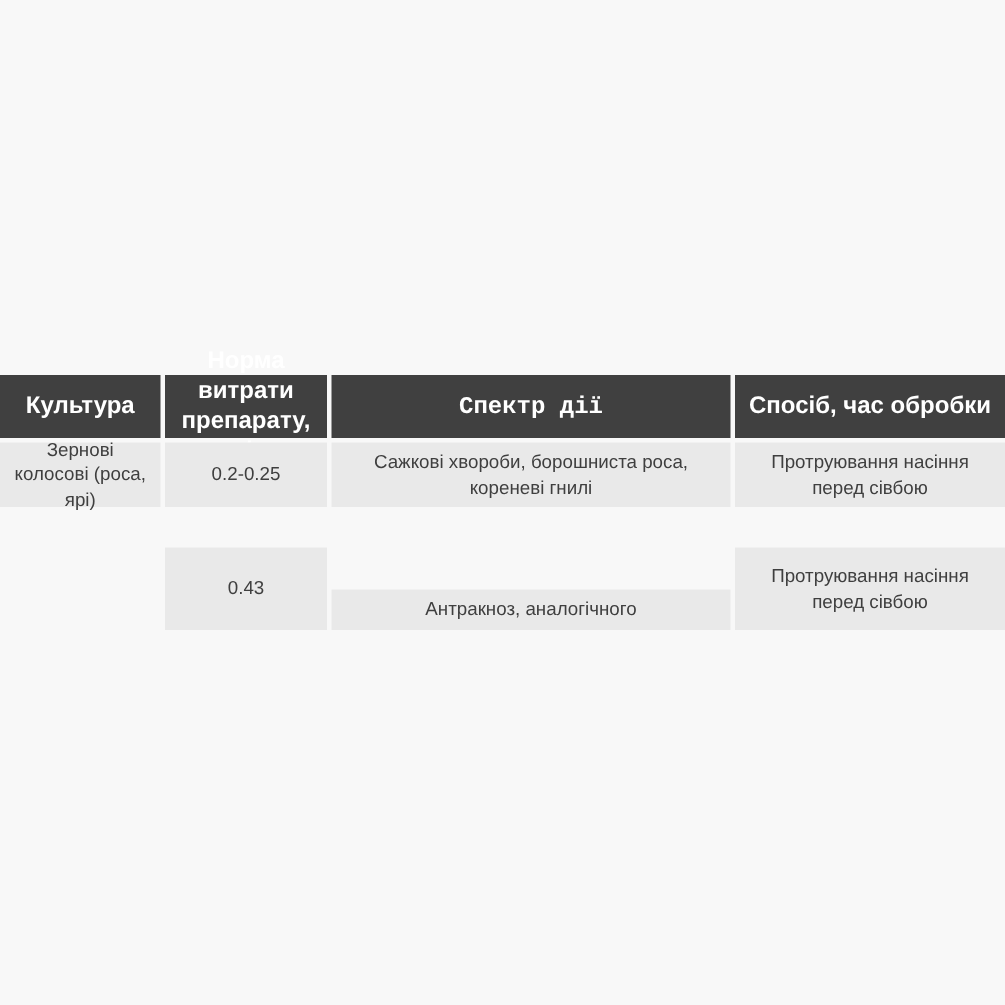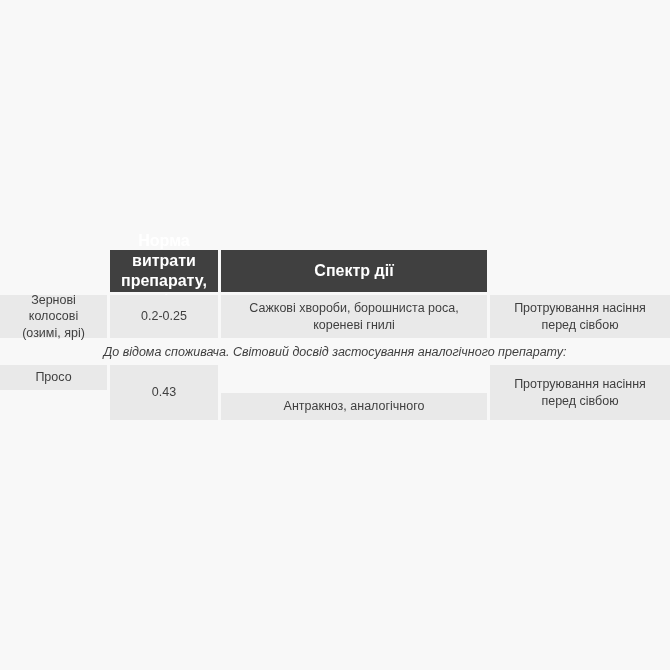--- a/index.html
+++ b/index.html
@@ -53,51 +53,51 @@
     font-size: 12.5px;
     font-style: italic;
     display: flex;
     align-items: center;
     justify-content: center;
     text-align: center;
   }
   
   .h1 { grid-row: 1; grid-column: 1; }
   .h2 { grid-row: 1; grid-column: 2; }
-  .h3 { grid-row: 1; grid-column: 3; }
+  .h3 { grid-row: 1; grid-column: 3; font-family: Liberation Mono, monospace; }
   .h4 { grid-row: 1; grid-column: 4; }
   
   .r1c1 { grid-row: 3; grid-column: 1; }
   .r1c2 { grid-row: 3; grid-column: 2; }
   .r1c3 { grid-row: 3; grid-column: 3; }
   .r1c4 { grid-row: 3; grid-column: 4; }
   
   .r2c1 { grid-row: 5; grid-column: 1; }
   .r23c2 { grid-row: 5 / span 3; grid-column: 2; }
   .r2c3 { grid-row: 5; grid-column: 3; }
   .r23c4 { grid-row: 5 / span 3; grid-column: 4; }
   .r3c1 { grid-row: 7; grid-column: 1; }
   .r3c3 { grid-row: 7; grid-column: 3; }
 </style>
 </head>
 <body>
 
 <div class="canvas">
   <div class="table">
 
+    <div class="hcell h1">Культура</div>
     <div class="hcell h2">Норма витрати препарату, л/т</div>
     <div class="hcell h3">Спектр дії</div>
+    <div class="hcell h4">Спосіб, час обробки</div>
 
-    <div class="cell r1c1">Зернові колосові (озимі, ярі)</div>
+    <div class="cell r1c1">Зернові колосові (роса, ярі)</div>
     <div class="cell r1c2">0.2-0.25</div>
     <div class="cell r1c3">Сажкові хвороби, борошниста роса, кореневі гнилі</div>
     <div class="cell r1c4">Протруювання насіння перед сівбою</div>
 
-    <div class="note">До відома споживача. Світовий досвід застосування аналогічного препарату:</div>
 
-    <div class="cell r2c1">Просо</div>
     <div class="cell r23c2">0.43</div>
     <div class="cell r23c4">Протруювання насіння перед сівбою</div>
 
     <div class="cell r3c3">Антракноз, аналогічного</div>
 
   </div>
 </div>
 
 </body></html>

